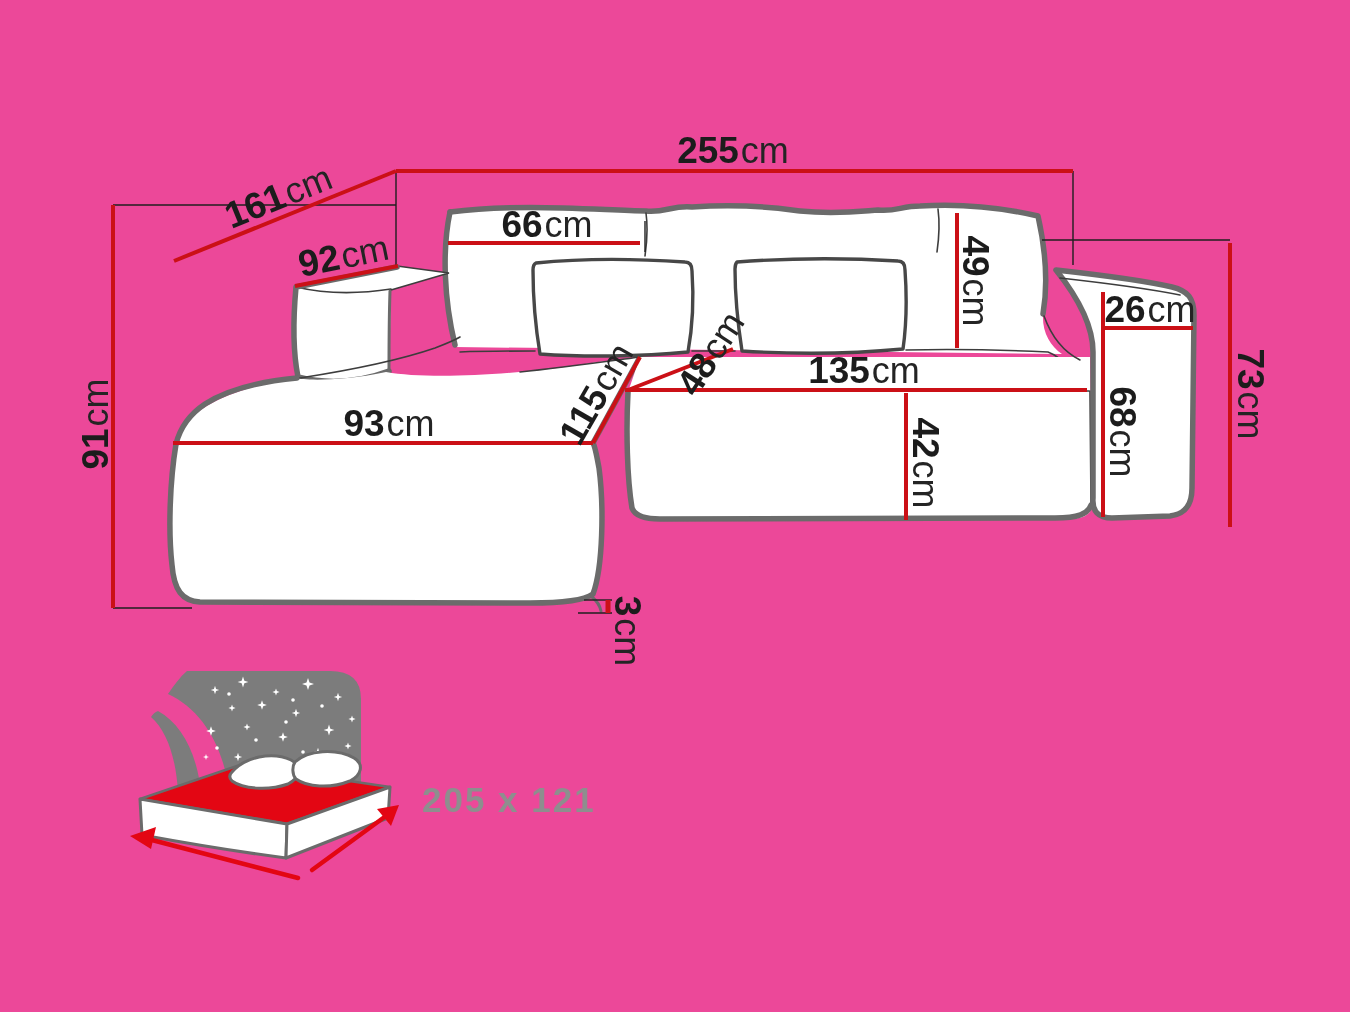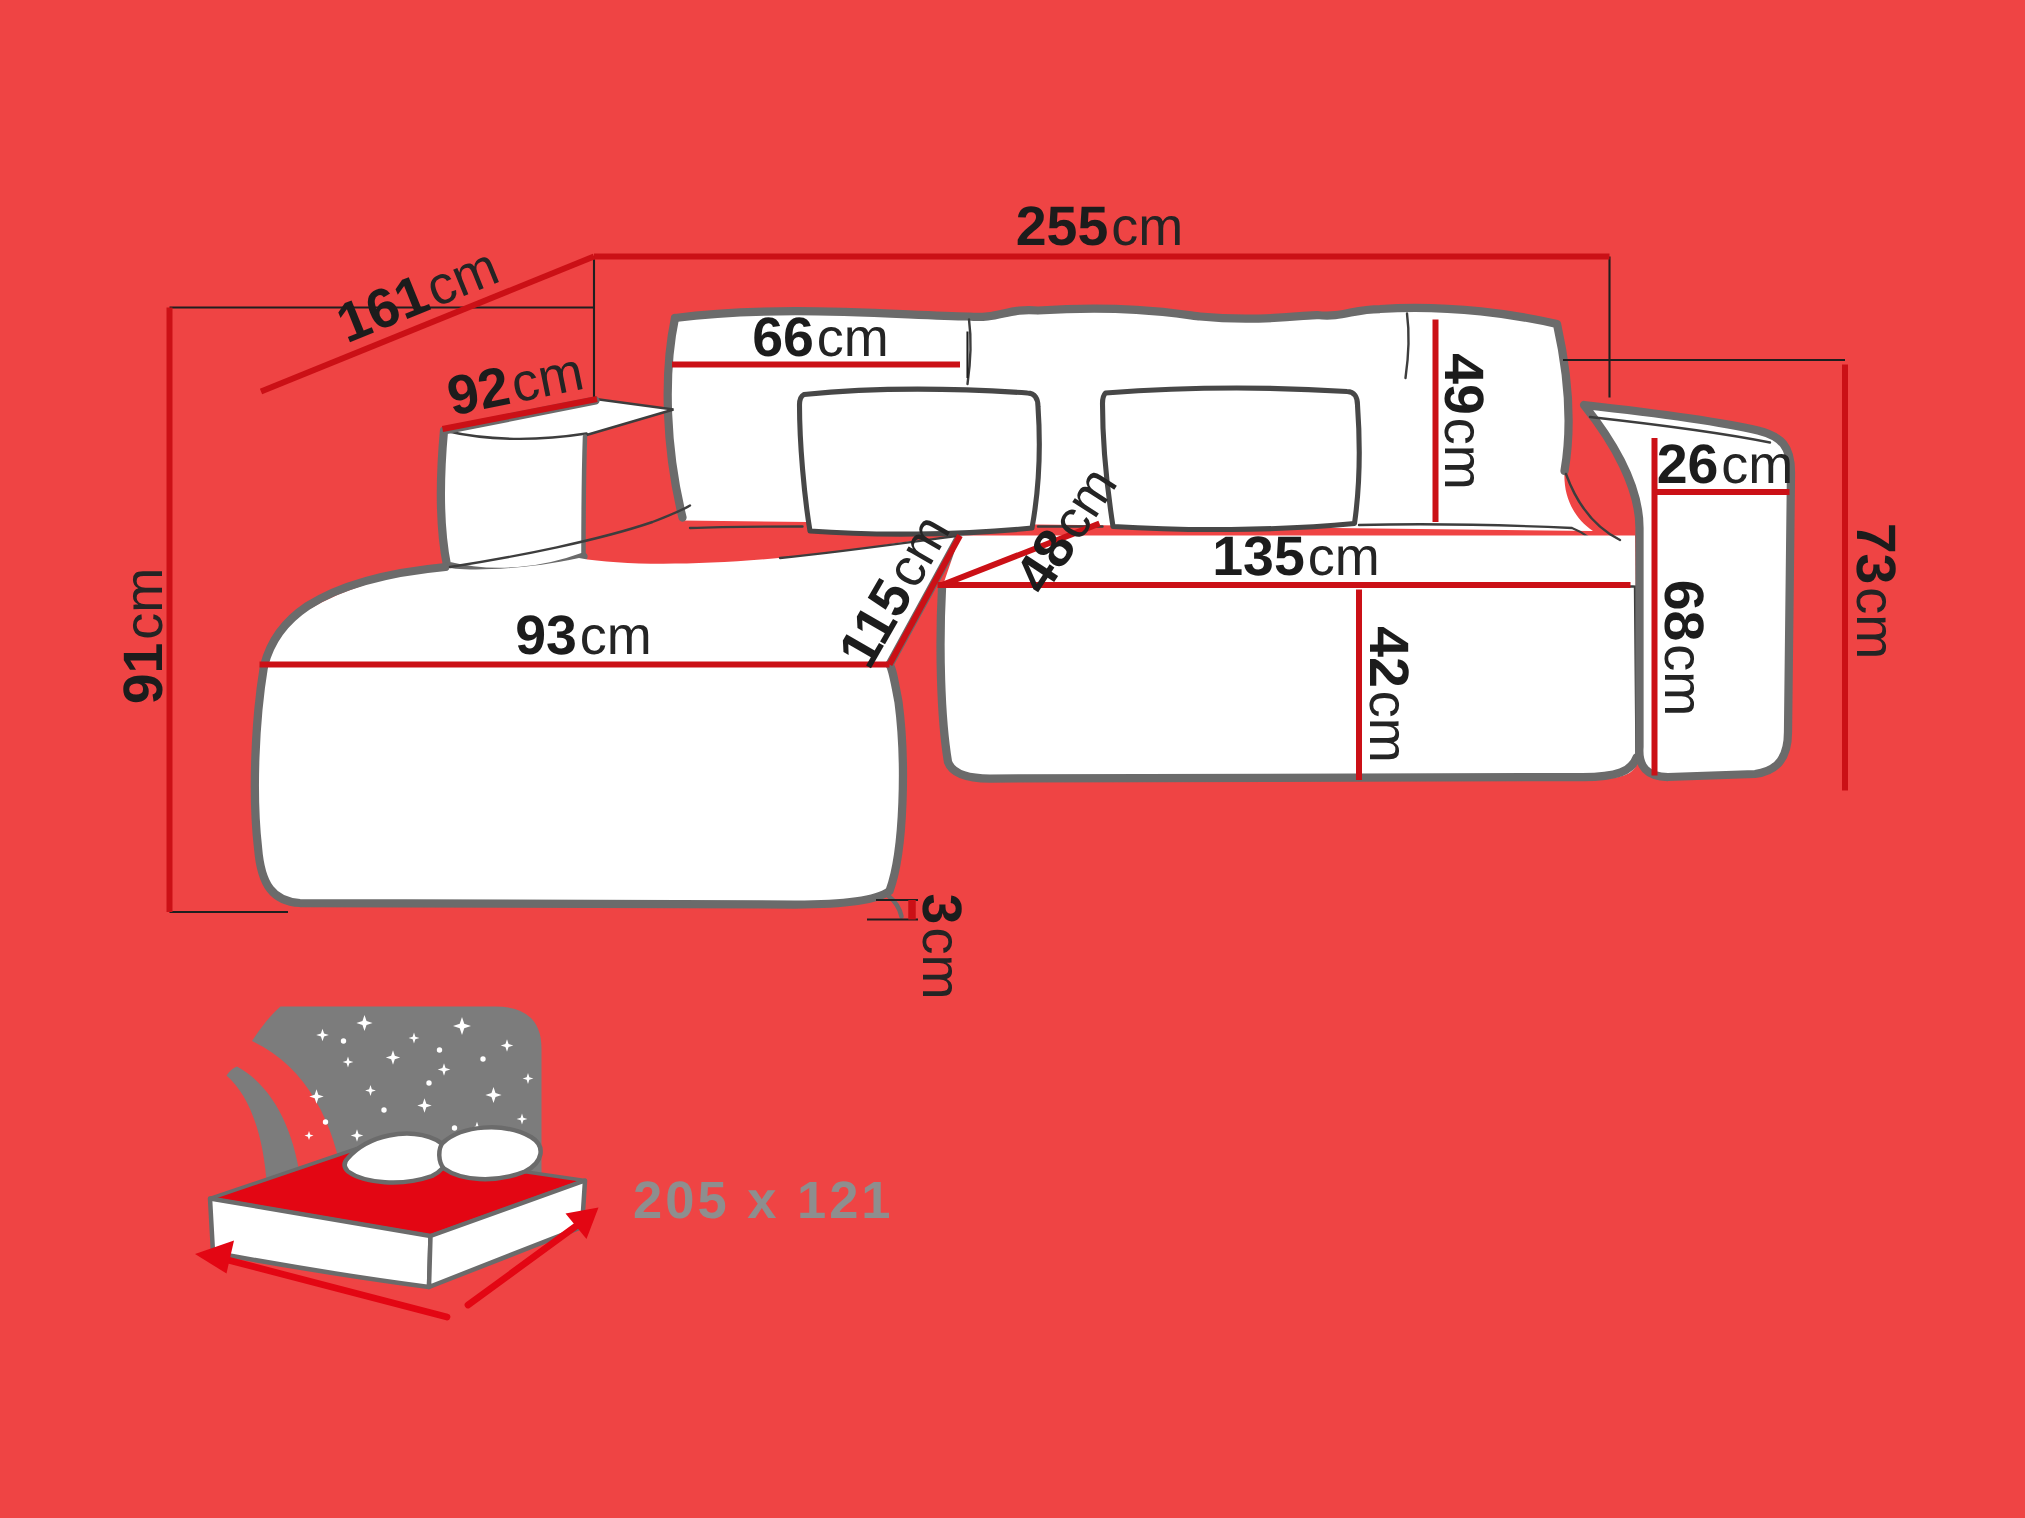--- a/index.html
+++ b/index.html
@@ -1,16 +1,16 @@
 <!DOCTYPE html>
 <html style="--dimension-red: #cb1016; --bed-red: #e30613; --sofa-gray: #6b6b6b; --sky-gray: #7c7c7c; --sleep-text-gray: #8e8e8e;"><head>
 <meta charset="utf-8">
 <style>
   html,body{margin:0;padding:0;background:#ffffff;width:1350px;height:1012px;overflow:hidden;}
-  .stage{position:relative;width:1350px;height:1012px;background:#ef4444;}
+  .stage{position:relative;width:1350px;height:1012px;background:#ec4899;}
   svg{display:block;}
   text{font-family:"Liberation Sans","DejaVu Sans",sans-serif;text-anchor:middle;}
   .dim-num{font-weight:bold;font-size:37px;fill:#1c1c1c;}
   .dim-unit{font-weight:normal;font-size:36px;fill:#242424;}
   .red-line{stroke:var(--dimension-red,#cb1016);stroke-width:4;fill:none;}
   .red-tick{stroke:var(--dimension-red,#cb1016);stroke-width:5;fill:none;}
   .thin{stroke:#1f1f1f;stroke-width:1.4;fill:none;}
   .sofa{stroke:var(--sofa-gray,#6b6b6b);stroke-width:5.5;fill:none;stroke-linecap:round;stroke-linejoin:round;}
   .sofa-mid{stroke:var(--sofa-gray,#6b6b6b);stroke-width:3;fill:none;stroke-linecap:round;}
   .sofa-thin{stroke:#3d3d3d;stroke-width:1.6;fill:none;stroke-linecap:round;}

